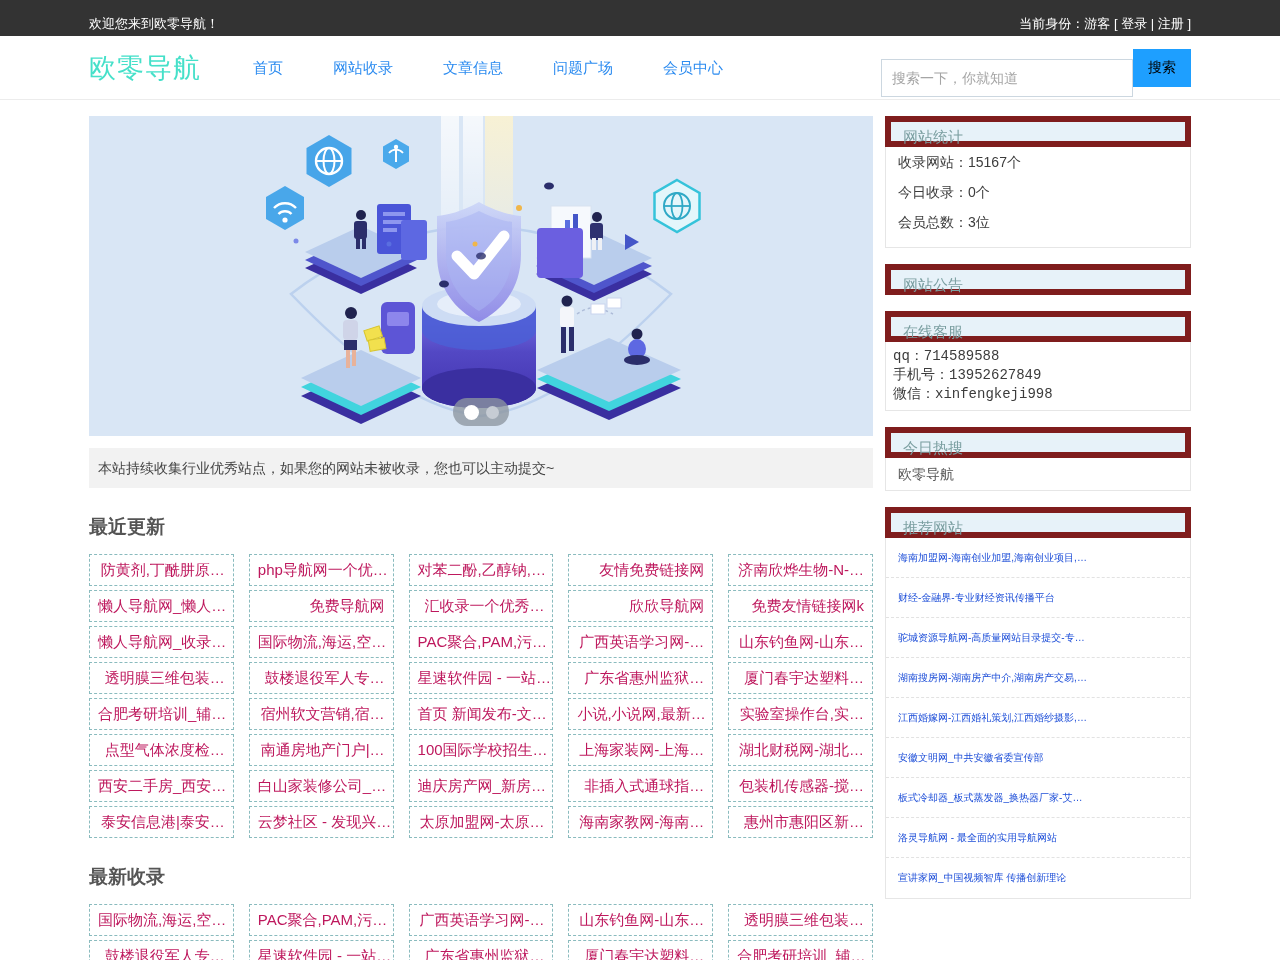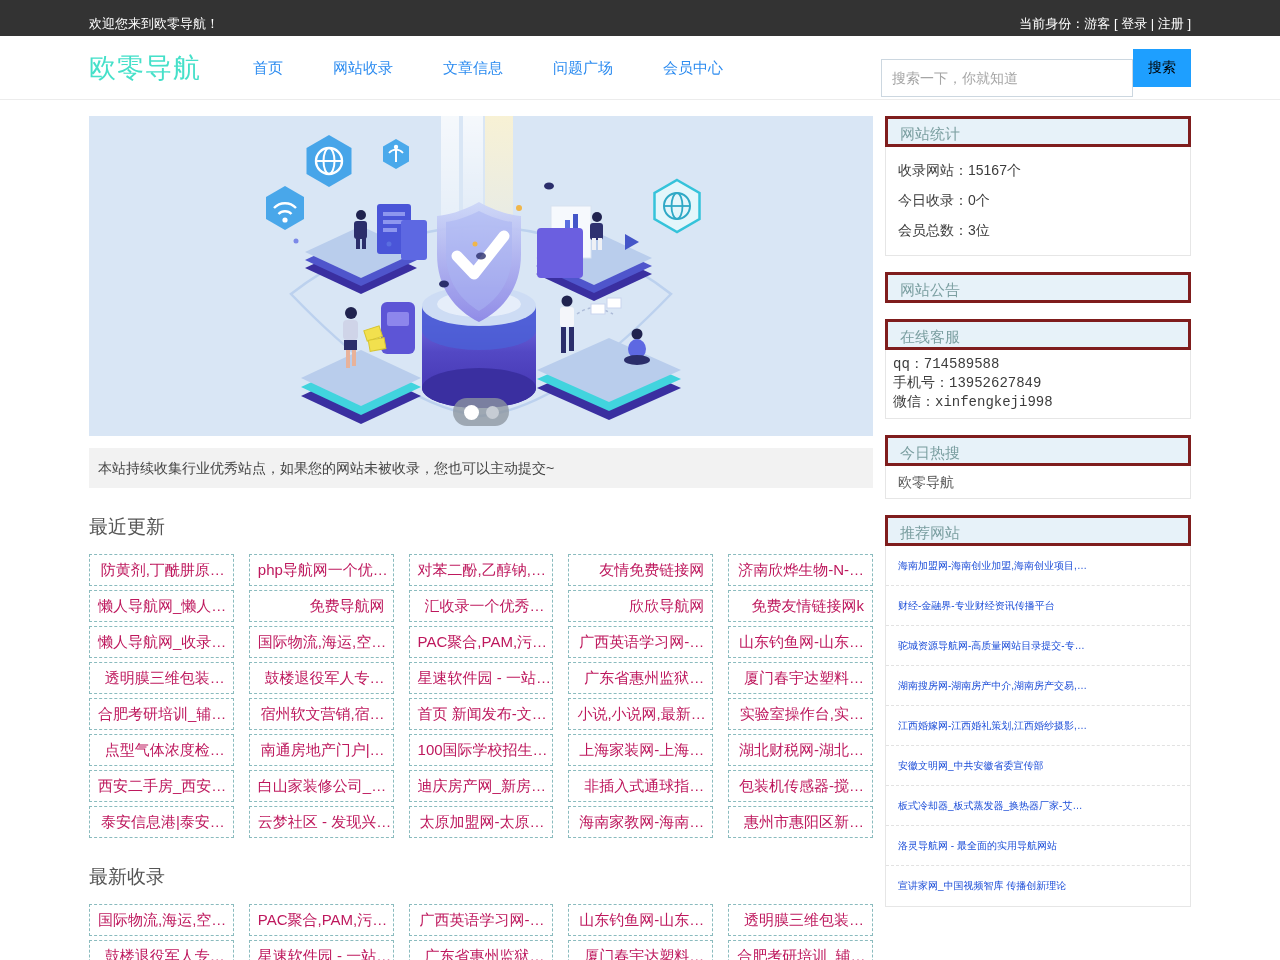--- a/index.html
+++ b/index.html
@@ -36,33 +36,33 @@
     width:56px; height:28px; border-radius:14px; background:rgba(141,150,160,.78);
     display:flex; align-items:center; justify-content:center; gap:7px; }
   .dot { width:13px; height:13px; border-radius:50%; background:#c6ccd4; cursor:pointer; }
   .dot.active { width:15px; height:15px; background:#ffffff; }
 
   
   .notice { margin-top:12px; background:#f2f2f2; height:40px; line-height:40px;
     padding:0 9px; font-size:14px; color:#444; }
 
   
-  .section-title { margin:26px 0 0; font-size:19px; font-weight:400; color:#555; }
+  .section-title { margin:26px 0 0; font-size:19px; font-weight:700; color:#555; }
   .link-grid { margin-top:14px; display:grid; grid-template-columns:repeat(5,1fr);
     column-gap:15px; row-gap:4px; }
   .grid-cell { display:block; height:32px; line-height:30px; border:1px dashed #8abbbe;
     color:#be185d; font-size:15px; text-align:right; padding:0 8px; overflow:hidden;
     white-space:nowrap; cursor:pointer; text-decoration:none; }
 
   
   .panel { margin-bottom:16px; }
-  .panel-header { height:31px; line-height:29px; background:#e7f2f9; border:3px solid #7f1d1d;
+  .panel-header { height:31px; line-height:29px; background:#e7f2f9; border:6px solid #7f1d1d;
     color:#7b9fa1; padding-left:12px; font-size:15px; }
   .panel-body { border:1px solid #e6e6e6; border-top:none; background:#fff; }
-  .stats-body { padding:8px 12px 10px; }
+  .stats-body { padding:0 12px 10px; }
   .stat-row { height:30px; line-height:30px; font-size:14px; color:#3c3c3c; }
   .service-body { padding:5px 7px 6px; }
   .service-line { font-size:14px; line-height:19px; color:#3c3c3c;font-family:Liberation Mono, monospace; }
   .hot-row { height:32px; line-height:32px; padding:0 12px; font-size:14px; color:#555;
     cursor:pointer; overflow:hidden; white-space:nowrap; }
   .rec-row { height:40px; line-height:40px; padding:0 12px; border-bottom:1px dashed #e2e2e2;
     font-size:10px; color:#1d4ed8; cursor:pointer; overflow:hidden; white-space:nowrap;
     text-overflow:ellipsis; }
   .rec-row:last-child { border-bottom:none; }
 </style>

